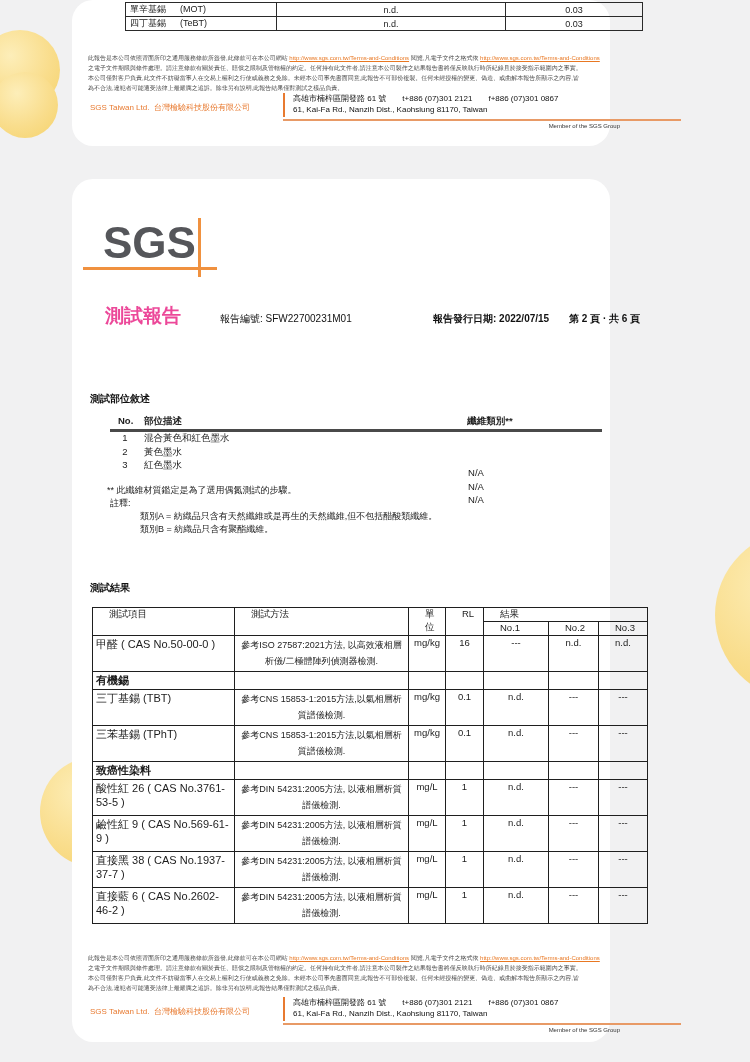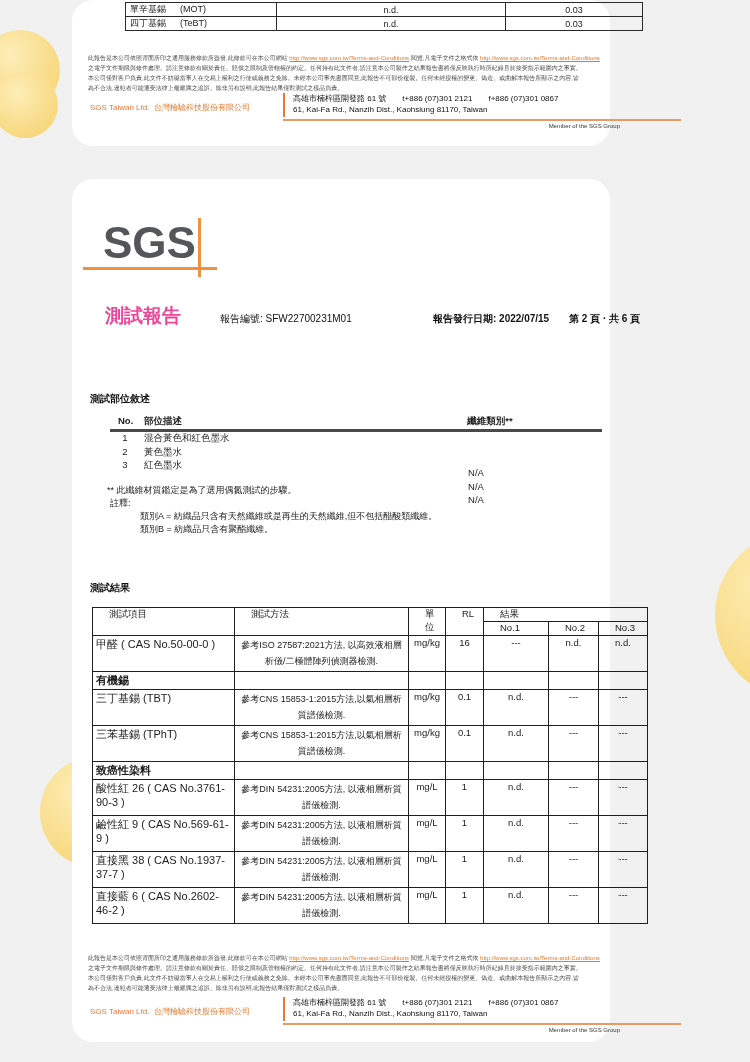--- a/index.html
+++ b/index.html
@@ -228,21 +228,21 @@
     <tr class="group">
       <td class="c-item">致癌性染料</td>
       <td></td>
           <td></td>
           <td></td>
           <td></td>
           <td></td>
           <td></td>
     </tr>
     <tr class="data">
-      <td class="c-item">酸性紅 26 ( CAS No.3761-90-3 )</td>
+      <td class="c-item">酸性紅 26 ( CAS No.3761-53-5 )</td>
       <td class="c-method">參考DIN 54231:2005方法, 以液相層析質譜儀檢測.</td>
       <td class="c-mid">mg/L</td>
       <td class="c-mid">1</td>
       <td class="c-mid">n.d.</td>
       <td class="c-mid">---</td>
       <td class="c-mid">---</td>
     </tr>
     <tr class="data">
       <td class="c-item">鹼性紅 9 ( CAS No.569-61-9 )</td>
       <td class="c-method">參考DIN 54231:2005方法, 以液相層析質譜儀檢測.</td>

